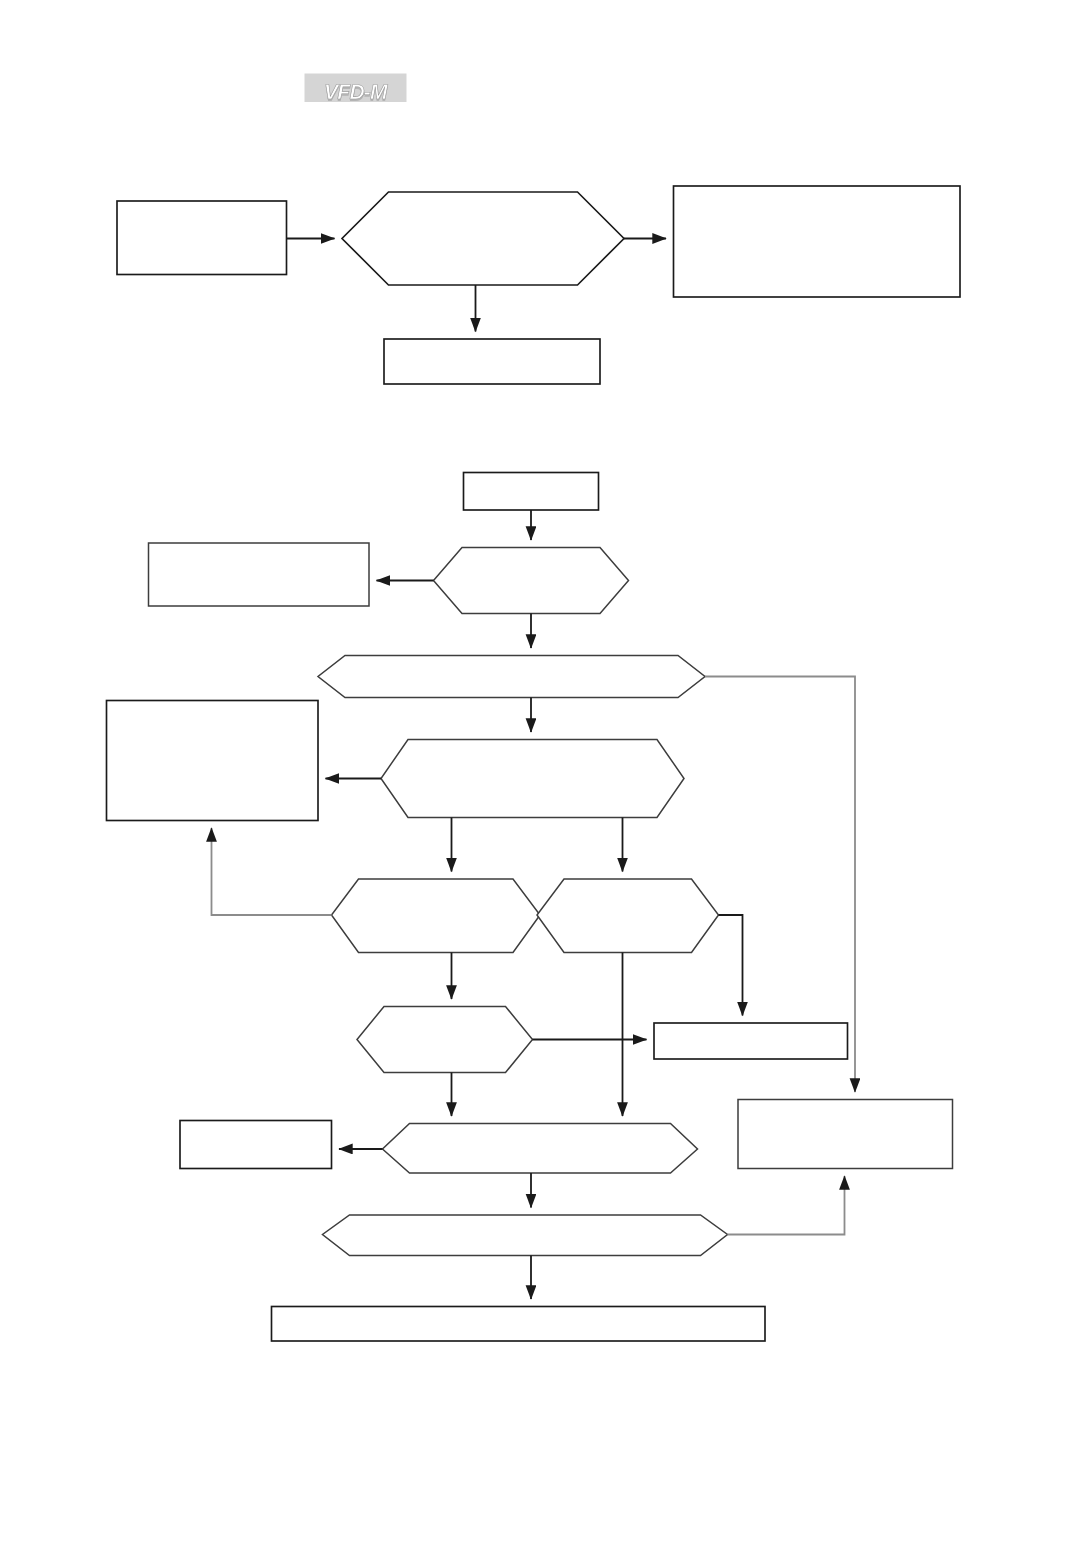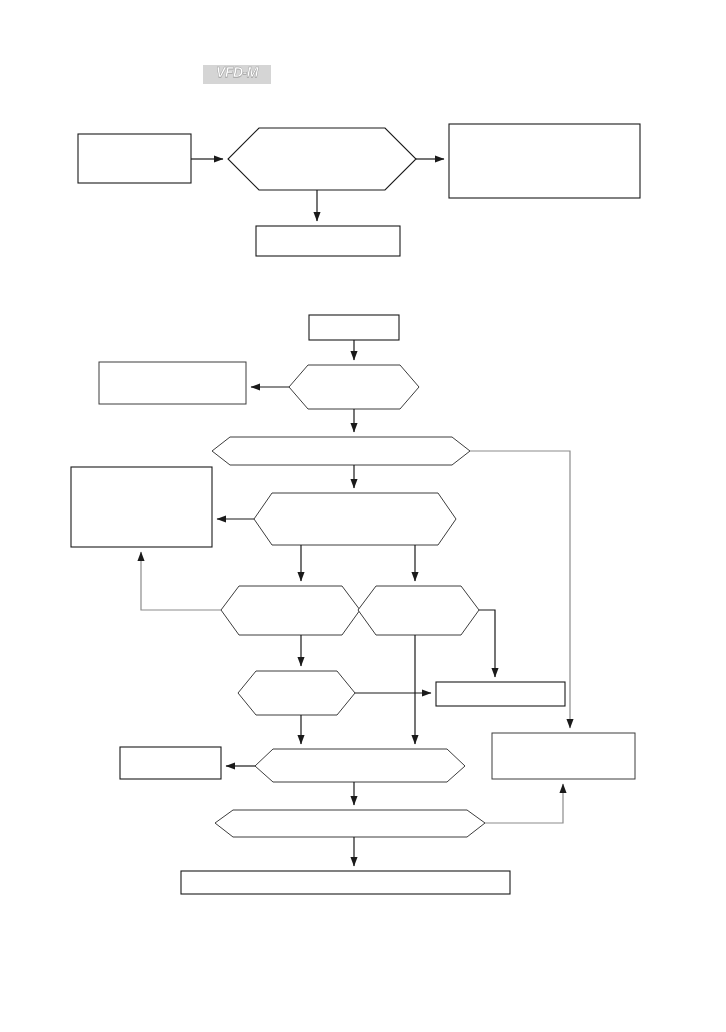--- a/index.html
+++ b/index.html
@@ -26,23 +26,22 @@
   }
   
   #logo-badge {
     position: absolute;
     left: 203px;
     top: 49px;
     width: 68px;
     height: 19px;
     background: #d5d5d5;
     display: flex;
-    align-items: flex-start;
+    align-items: flex-end;
     justify-content: center;
-    margin-top: 16px;
   }
   #logo-badge .logo-text {
     font-family: "Liberation Sans", sans-serif;
     font-size: 14px;
     font-weight: bold;
     font-style: italic;
     letter-spacing: -0.5px;
     color: #ffffff;
     -webkit-text-stroke: 0.4px #9a9a9a;
     text-shadow: 0 1px 0 #b4b4b4;

